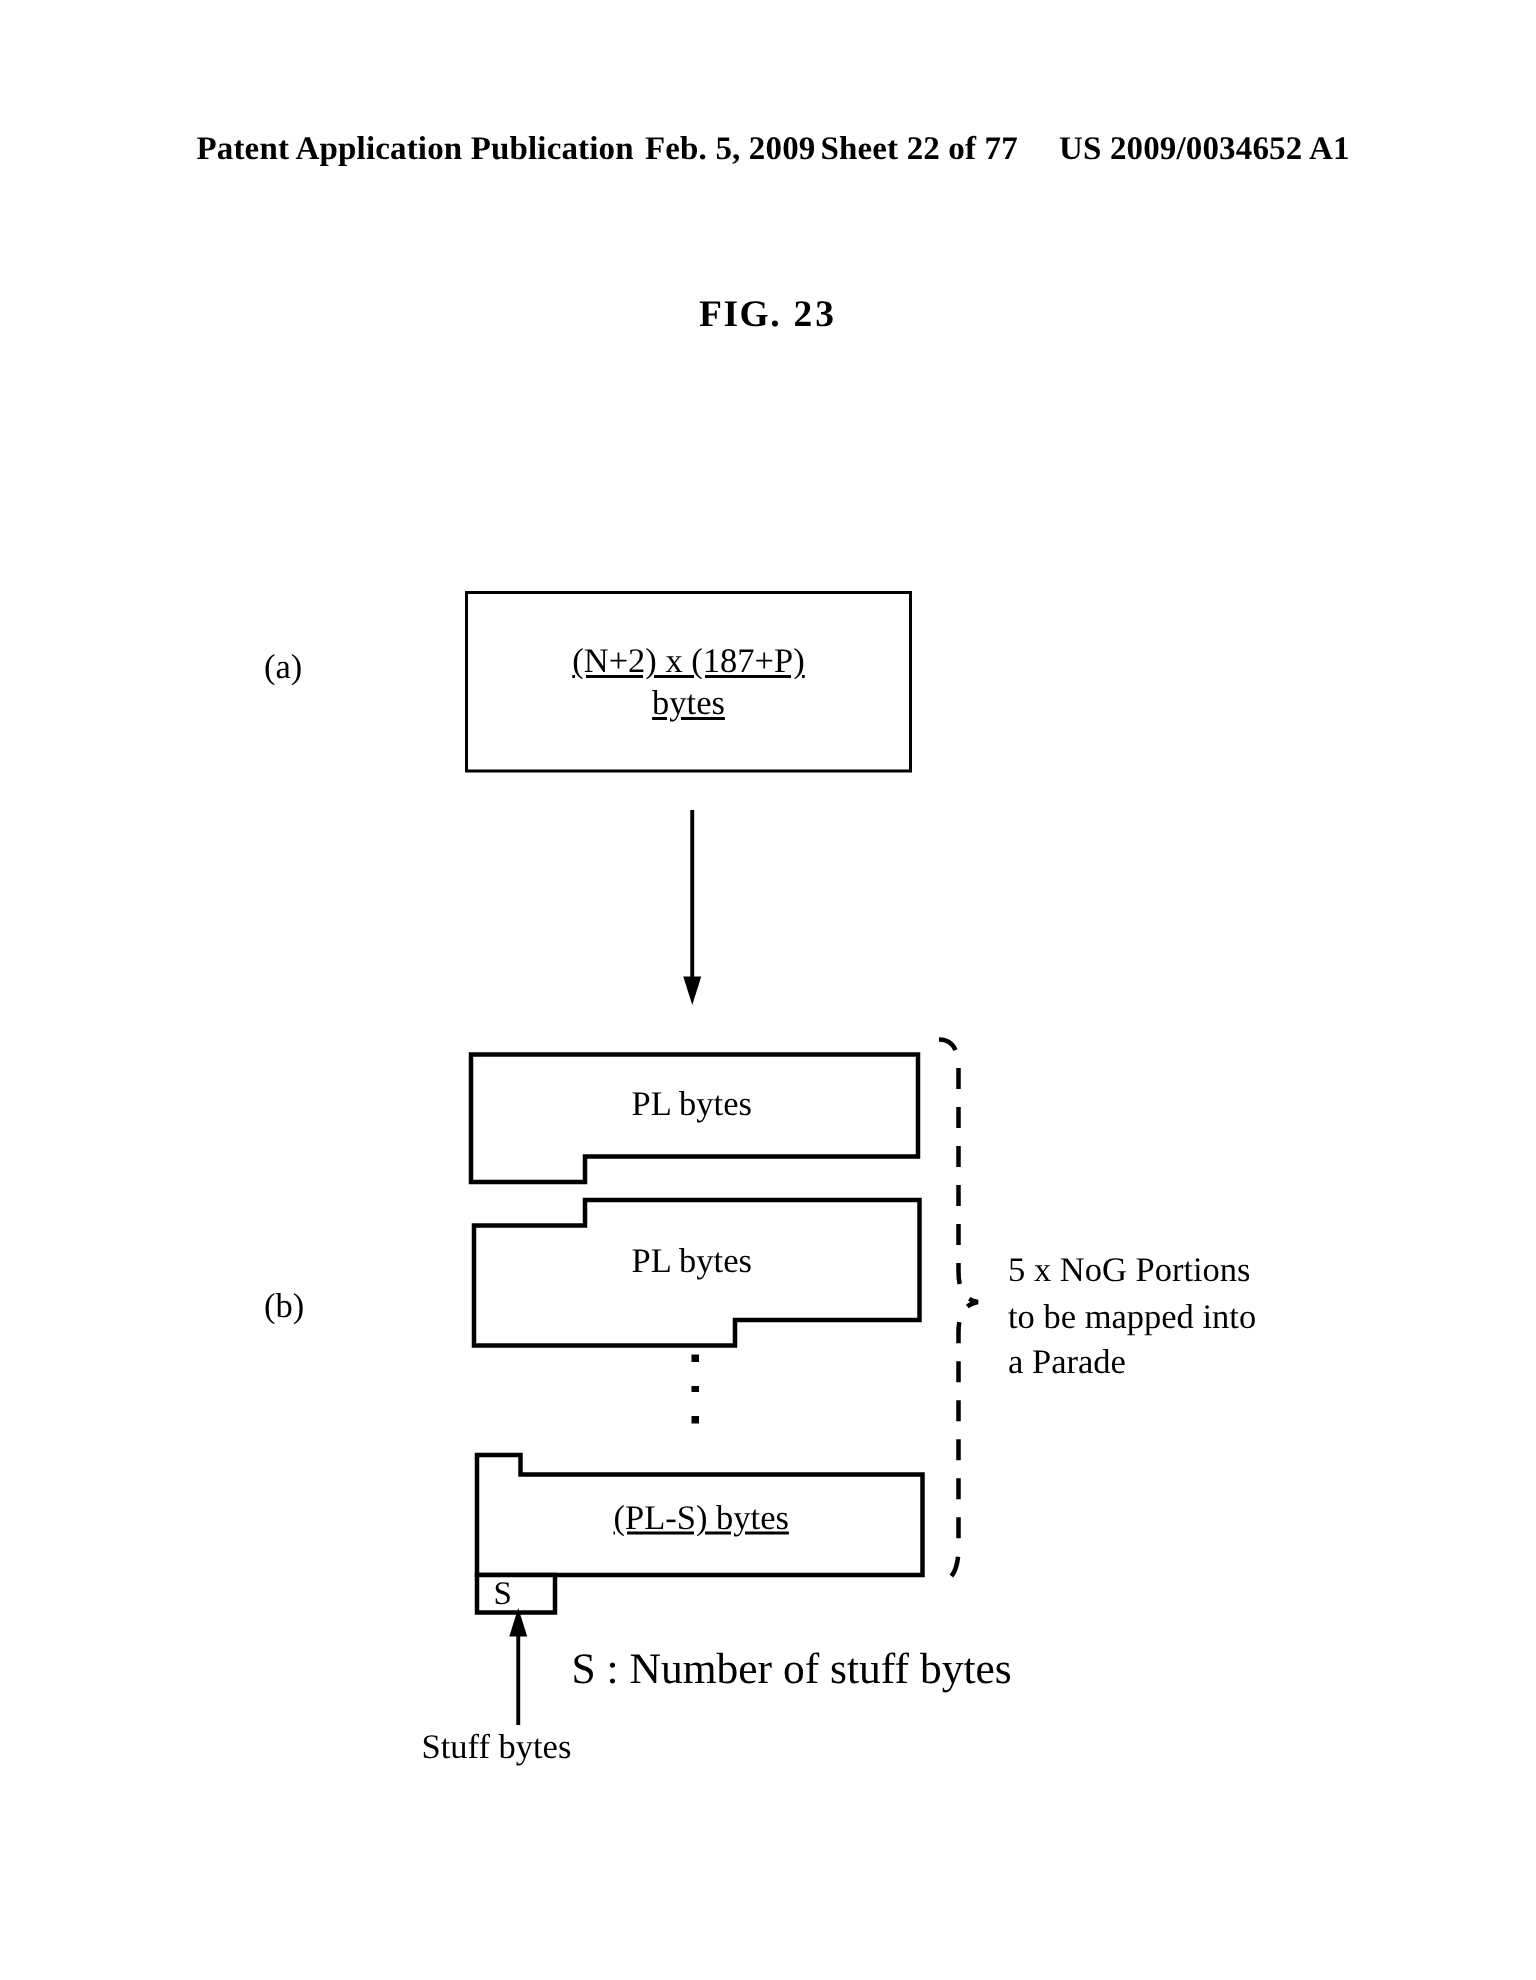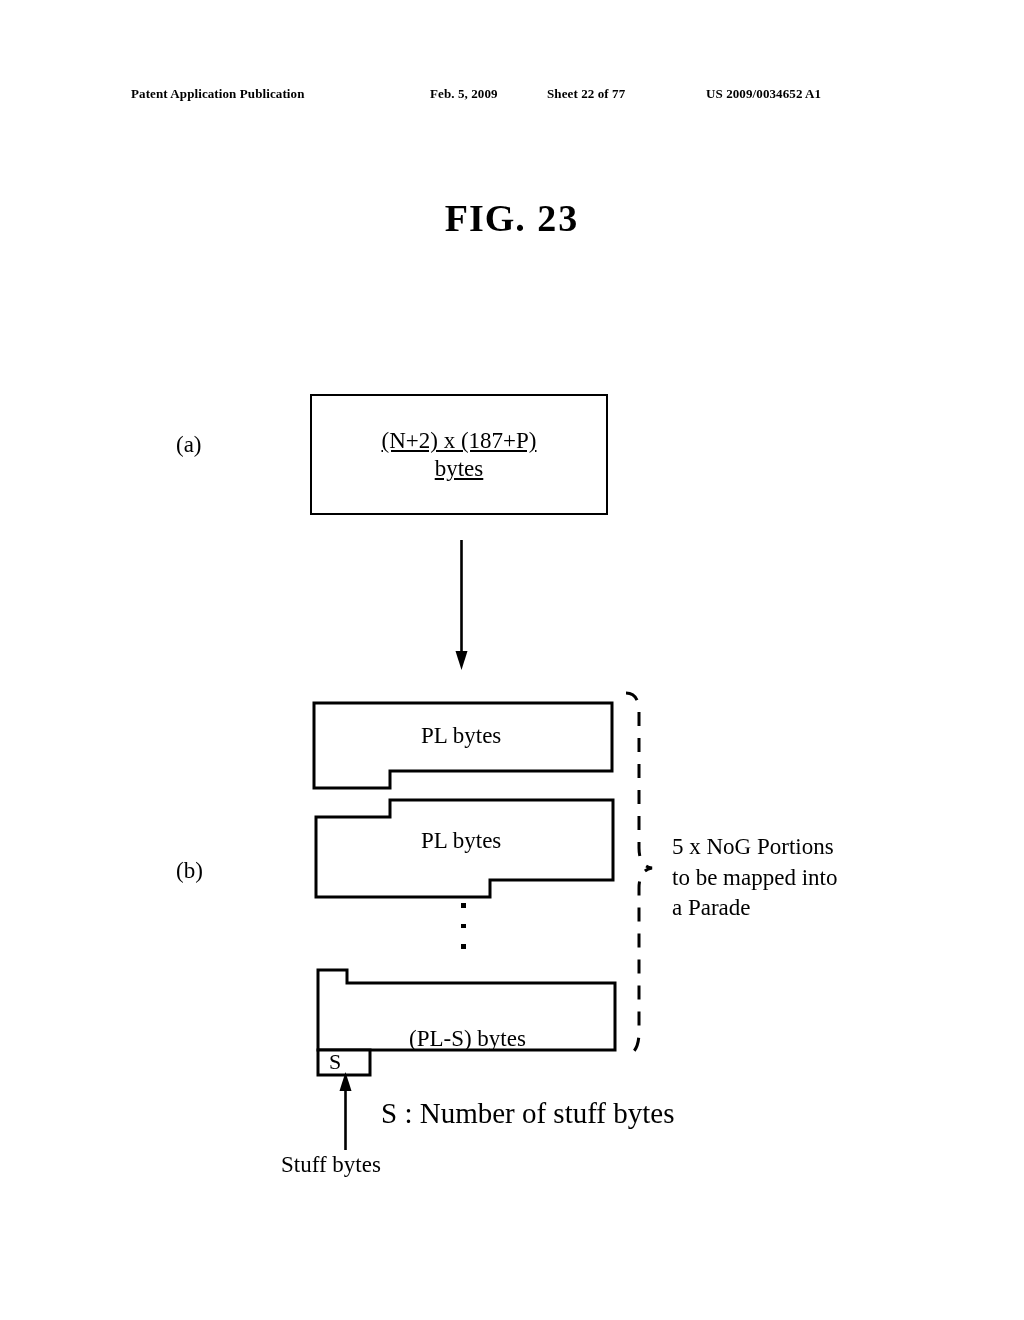--- a/index.html
+++ b/index.html
@@ -20,37 +20,37 @@
   
   #header {
     position: absolute;
     left: 0;
     top: 86px;
     width: 1024px;
     height: 26px;
     display: flex;
     align-items: baseline;
     font-weight: bold;
-    font-size: 13px;
+    font-size: 22px;
     letter-spacing: 0.1px;
     white-space: nowrap;
   }
   #header .hdr-pub { position: absolute; left: 131px; }
   #header .hdr-date { position: absolute; left: 430px; }
   #header .hdr-sheet { position: absolute; left: 547px; }
   #header .hdr-patno { position: absolute; left: 706px; }
 
   
   #fig-title {
     position: absolute;
     left: 0;
     top: 196px;
     width: 1024px;
     text-align: center;
-    font-size: 38px;
+    font-size: 25px;
     font-weight: bold;
     letter-spacing: 2px;
     font-family: "Liberation Serif", "DejaVu Serif", serif;
   }
   #fig-title .fig-word { letter-spacing: 1px; }
 
   
   .part-label {
     position: absolute;
     font-size: 23px;
@@ -108,21 +108,21 @@
   #portion-2 { left: 308px; top: 792px; }
   #portion-3 { left: 308px; top: 962px; }
 
   .portion-label {
     position: absolute;
     font-size: 23px;
     white-space: nowrap;
   }
   #portion-1-label { left: 421px; top: 723px; }
   #portion-2-label { left: 421px; top: 828px; }
-  #portion-3-label { left: 409px; top: 1026px; }
+  #portion-3-label { left: 409px; top: 999px; text-decoration: underline; }
 
   
   #s-box-label {
     position: absolute;
     left: 329px;
     top: 1049px;
     font-size: 22px;
   }
 
   

